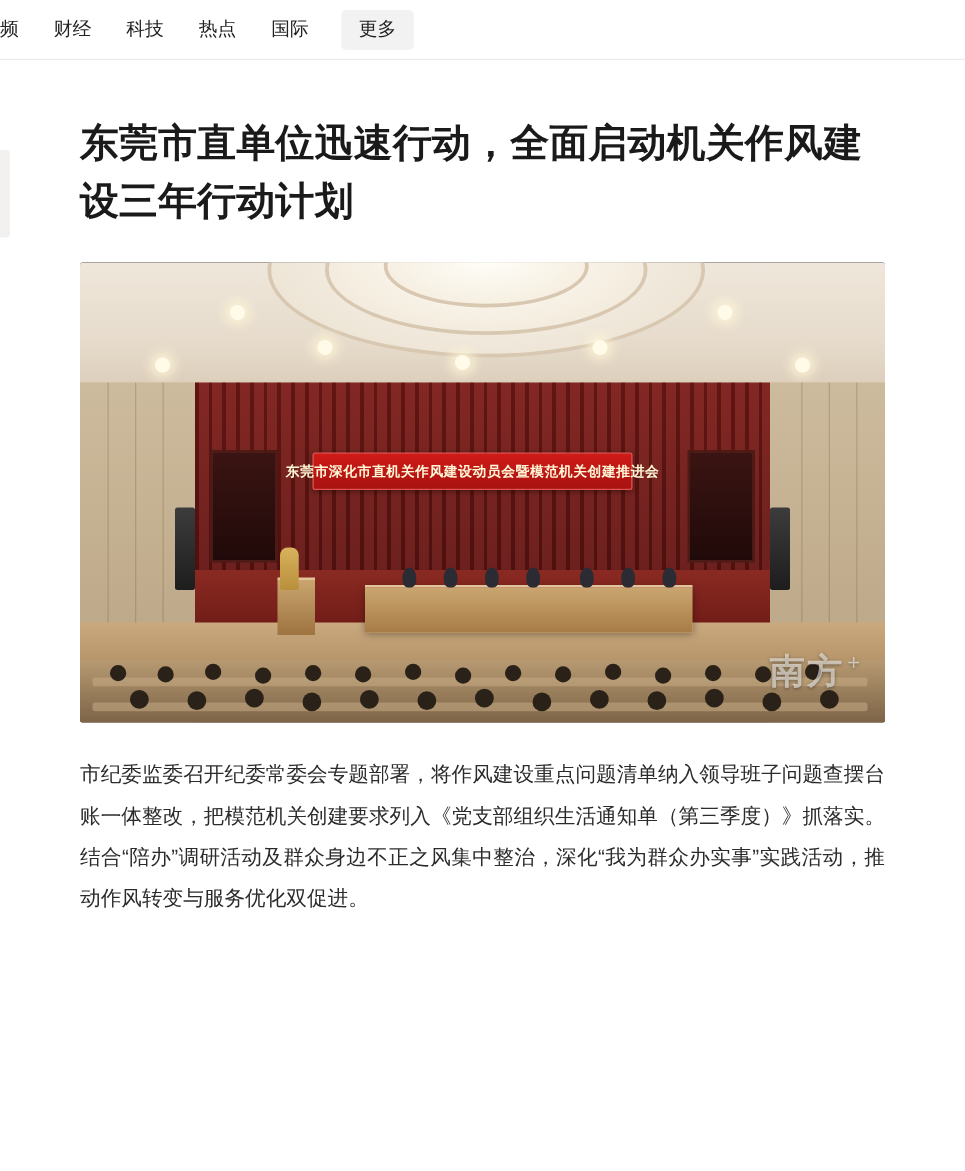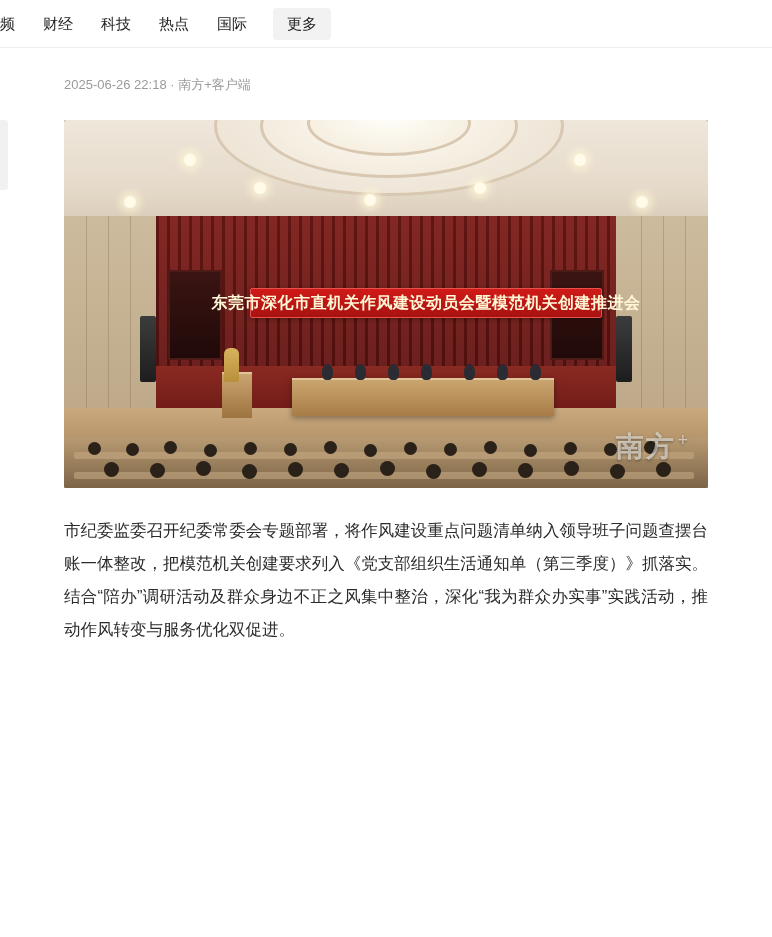--- a/index.html
+++ b/index.html
@@ -122,27 +122,27 @@
     position: absolute; left: 92px; top: 96px; width: 460px; height: 200px;
     background:
       repeating-linear-gradient(90deg, rgba(0,0,0,.22) 0 3px, rgba(255,255,255,.05) 3px 11px),
       linear-gradient(180deg, #7c1c18, #5d1210);
   }
   .ph-stage-back {
     position: absolute; left: 92px; top: 246px; width: 460px; height: 52px;
     background: linear-gradient(#8a2a22, #6d1a16);
   }
   .ph-banner {
-    position: absolute; left: 186px; top: 168px; width: 352px; height: 30px;
+    position: absolute; left: 186px; top: 152px; width: 256px; height: 30px;
     background: linear-gradient(#d01a18, #a81210);
     border: 1px solid #e8524c;
     border-radius: 2px;
     display: flex; align-items: center; justify-content: center;
     color: #fff7d6;
-    font-size: 16px;
+    font-size: 11px;
     letter-spacing: .5px;
     font-weight: bold;
     white-space: nowrap;
     box-shadow: 0 1px 4px rgba(0,0,0,.35);
   }
   .ph-screen-l, .ph-screen-r {
     position: absolute; top: 150px; width: 54px; height: 90px;
     background: linear-gradient(#3a1412, #200a09);
     border: 2px solid #4d1a16;
   }
@@ -221,22 +221,22 @@
   <div class="nav-item">热点</div>
   <div class="nav-item">国际</div>
   <div class="nav-item more">更多</div>
   <div class="nav-divider"></div>
 </div>
 
 <div class="edge-strip"></div>
 
 <div class="article">
 
-
-  <div class="meta">2025-06-26 22:18 · 南方+客户端</div>
+  <h1 class="headline">东莞市直单位迅速行动，全面启动机关作风建设三年行动计划</h1>
+
 
 
   <div class="figure">
     <div class="ph-ceiling"></div>
     <div class="ph-ceil-oval ph-o1"></div>
     <div class="ph-ceil-oval ph-o2"></div>
     <div class="ph-ceil-oval ph-o3"></div>
 
     <div class="ph-light" style="left:120px;top:34px;"></div>
     <div class="ph-light" style="left:190px;top:62px;"></div>

